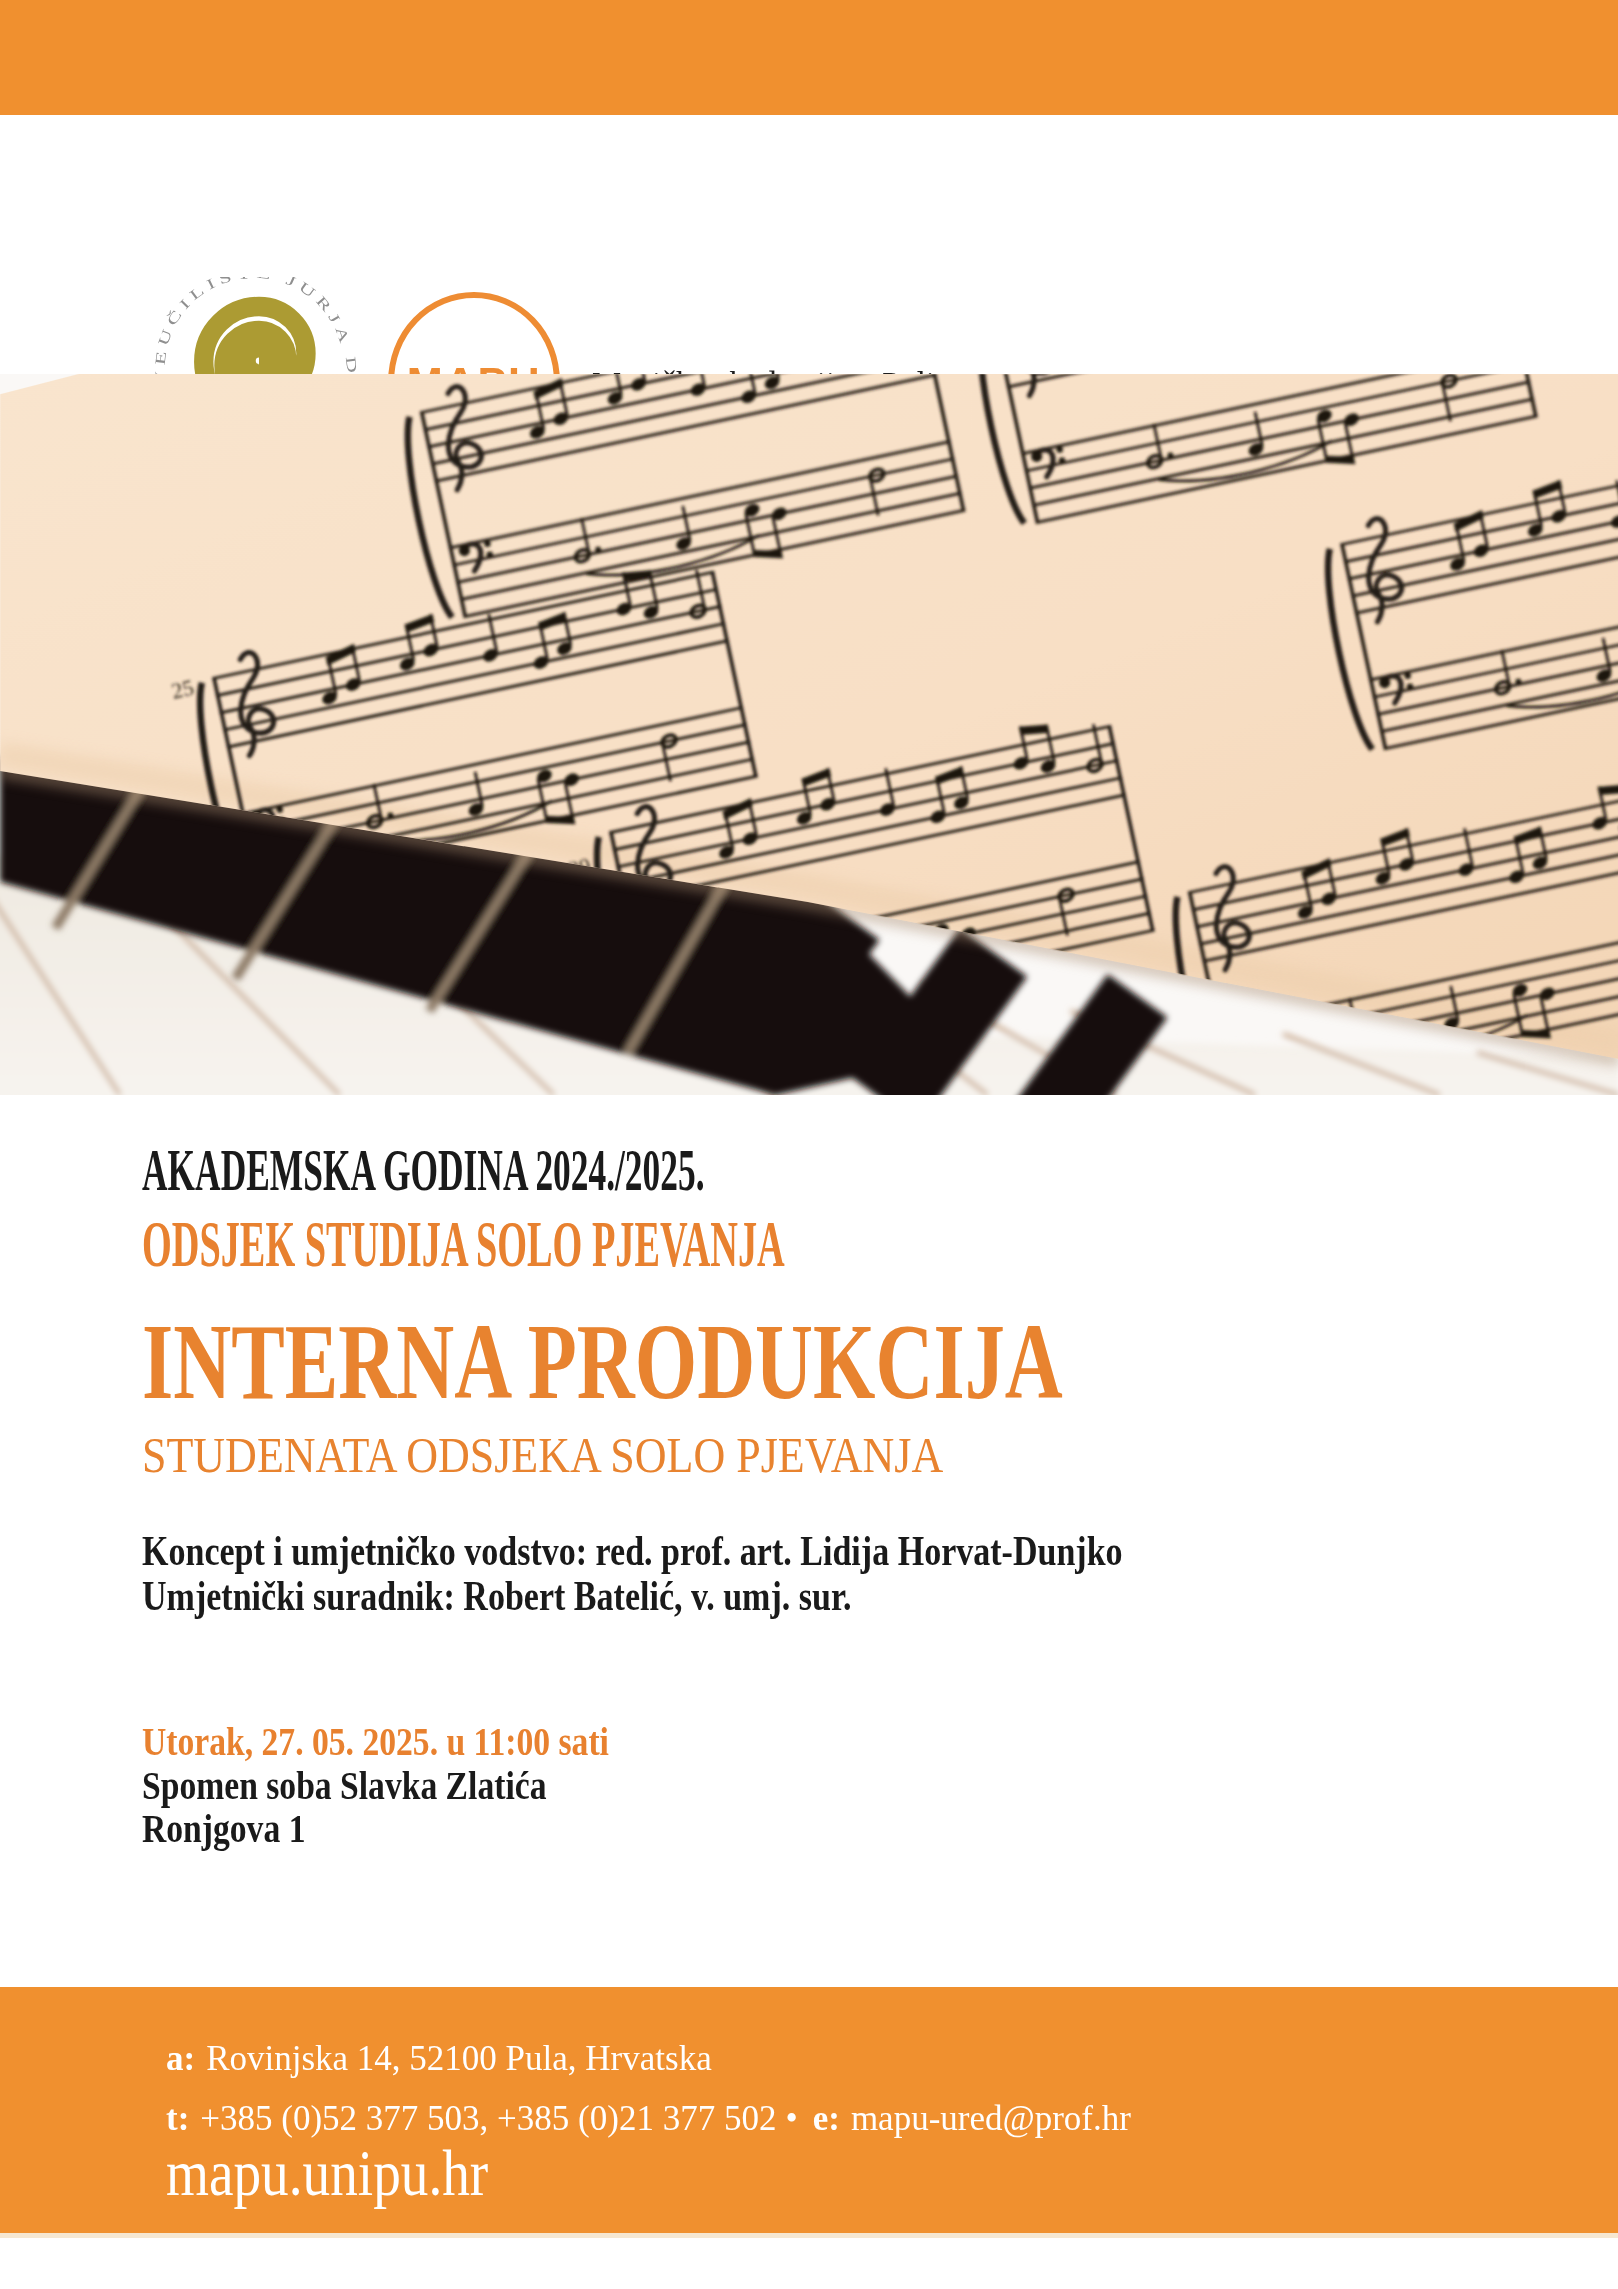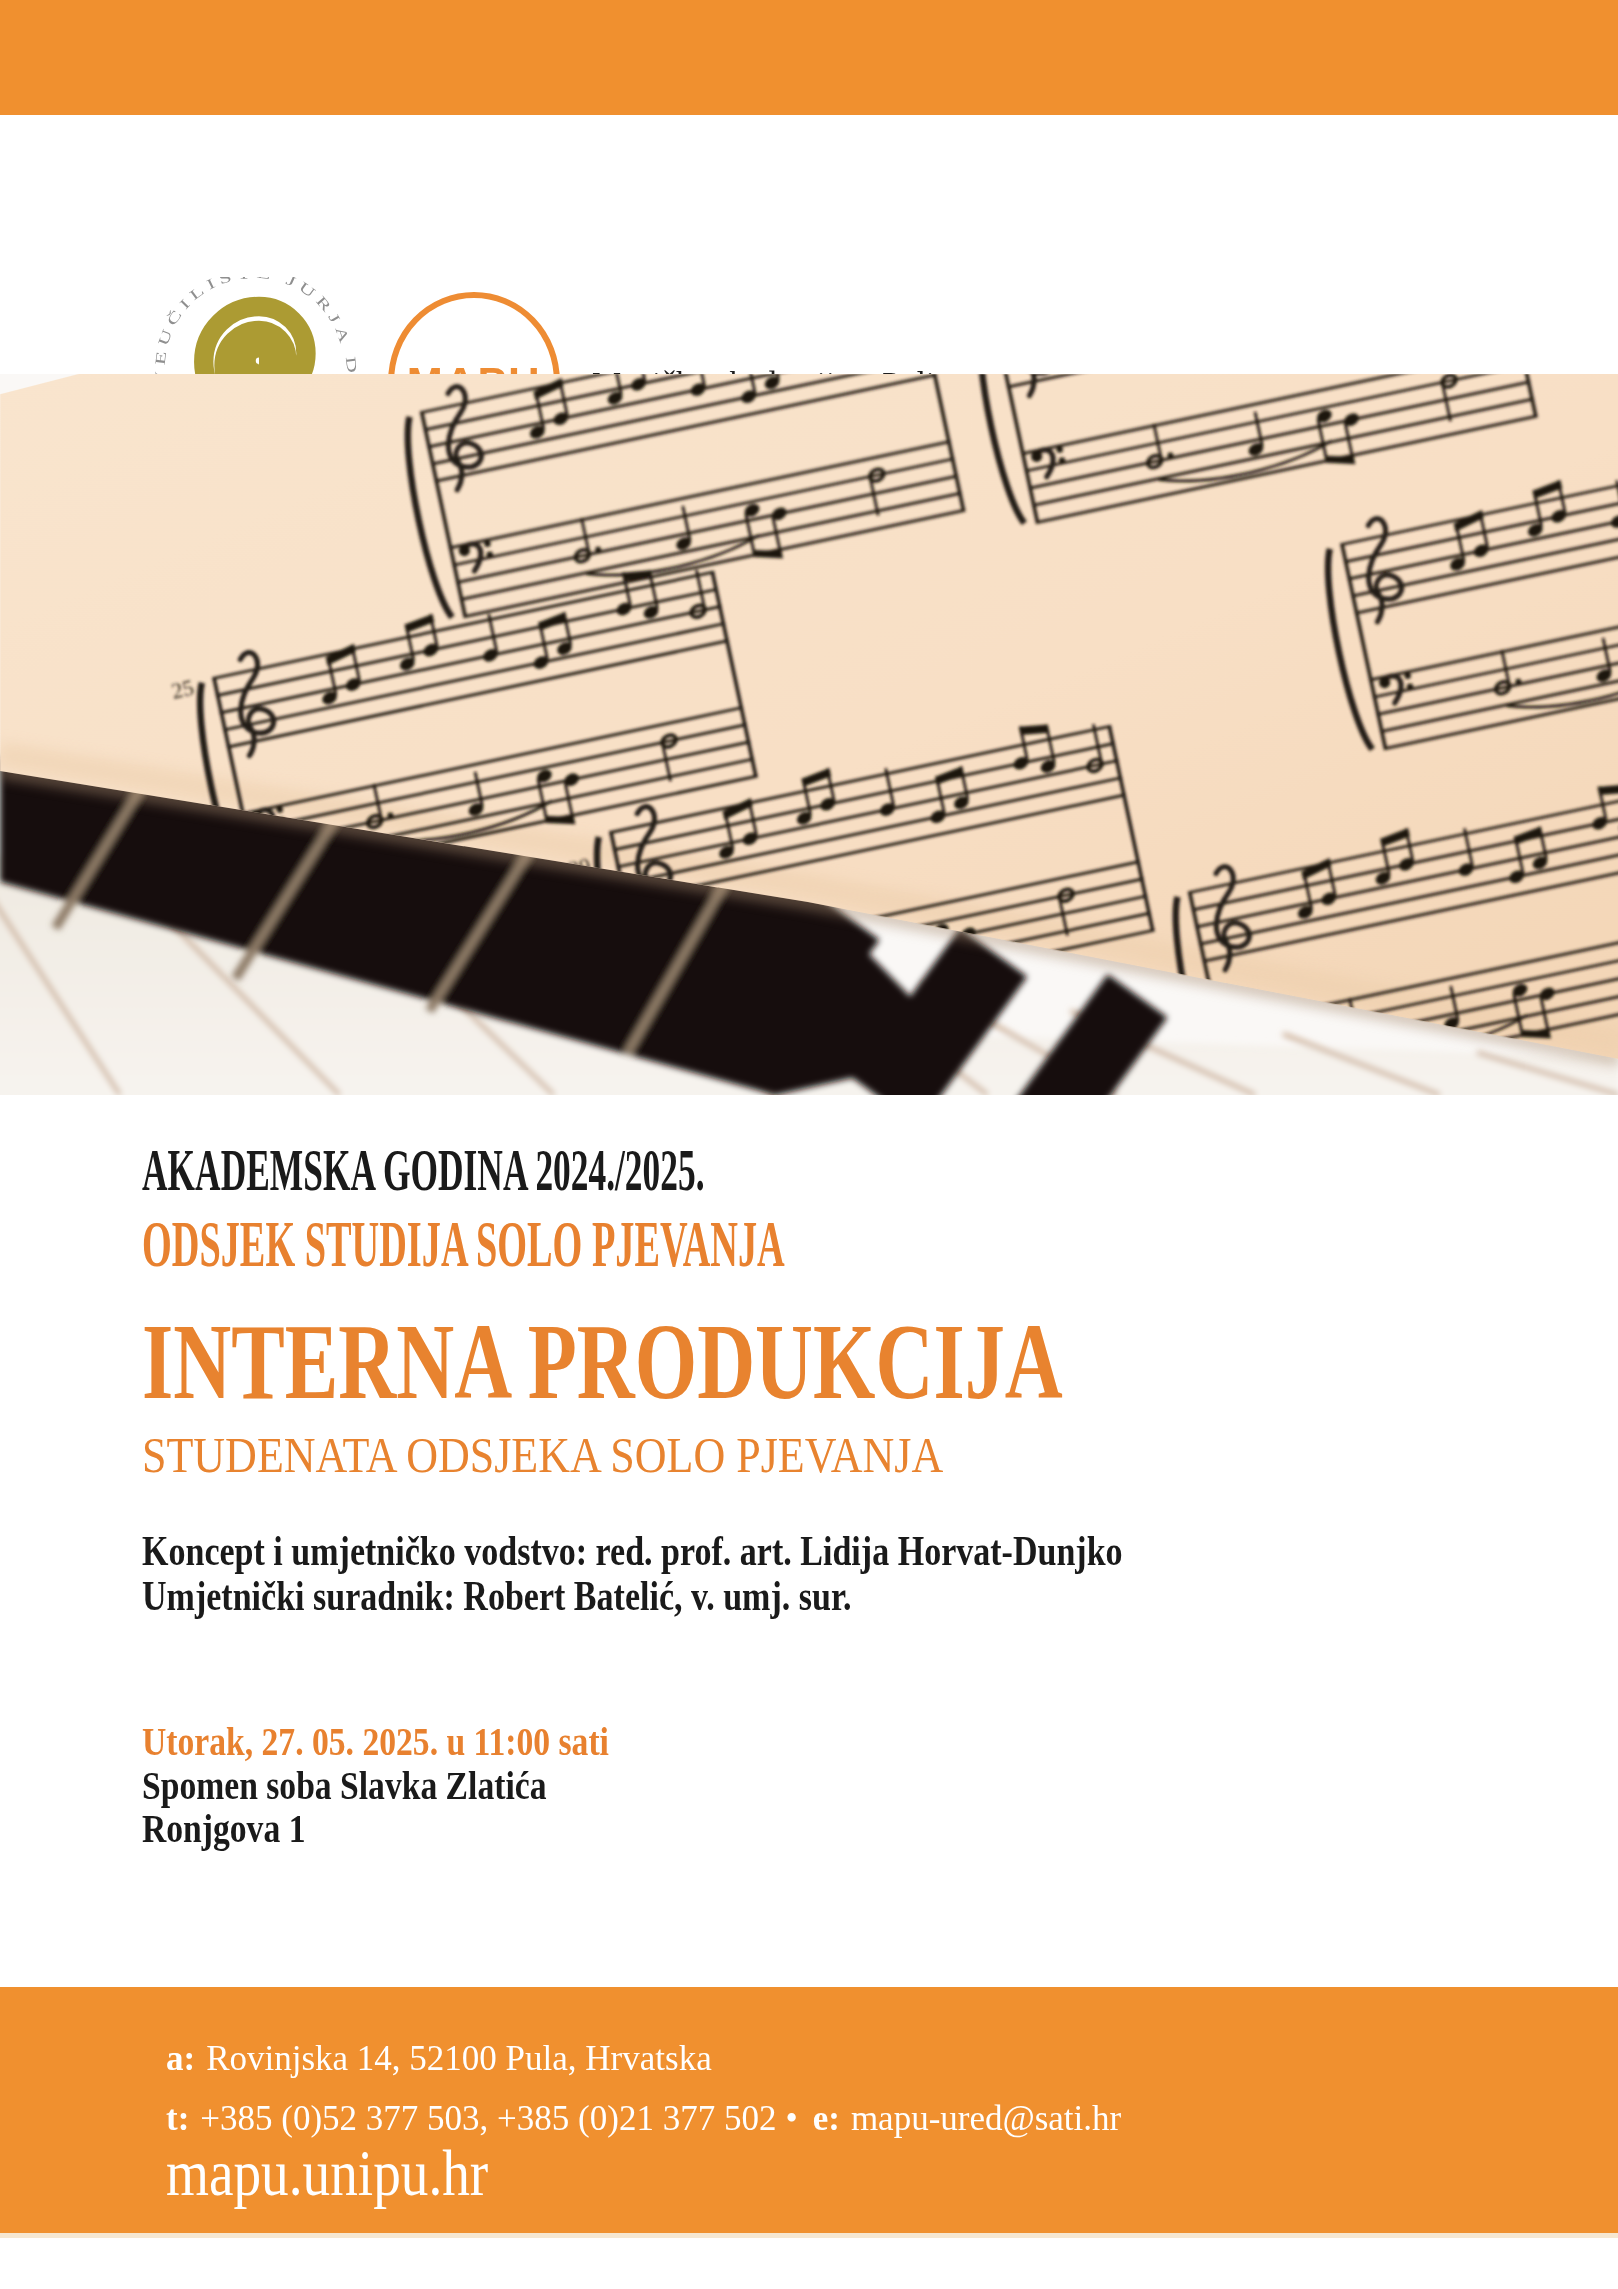--- a/index.html
+++ b/index.html
@@ -202,20 +202,20 @@
   <div class="line l6">Umjetnički suradnik: Robert Batelić, v. umj. sur.</div>
   <div class="line l7">Utorak, 27. 05. 2025. u 11:00 sati</div>
   <div class="line l8">Spomen soba Slavka Zlatića</div>
   <div class="line l9">Ronjgova 1</div>
 
   <div class="footer">
     <div class="f-line f-a">
       <span class="f-label">a:</span><span class="gap"></span><span>Rovinjska 14, 52100 Pula, Hrvatska</span>
     </div>
     <div class="f-line f-t">
-      <span class="f-label">t:</span><span class="gap"></span><span>+385 (0)52 377 503, +385 (0)21 377 502</span><span class="f-sep">•</span><span class="f-label">e:</span><span class="gap"></span><span>mapu-ured@sati.hr</span>
+      <span class="f-label">t:</span><span class="gap"></span><span>+385 (0)52 377 503, +385 (0)21 377 502</span><span class="f-sep">•</span><span class="f-label">e:</span><span class="gap"></span><span>mapu-ured@prof.hr</span>
     </div>
     <div class="f-site">mapu.unipu.hr</div>
     <div class="f-strip"></div>
   </div>
 
 </div>
 
 
 </body></html>

